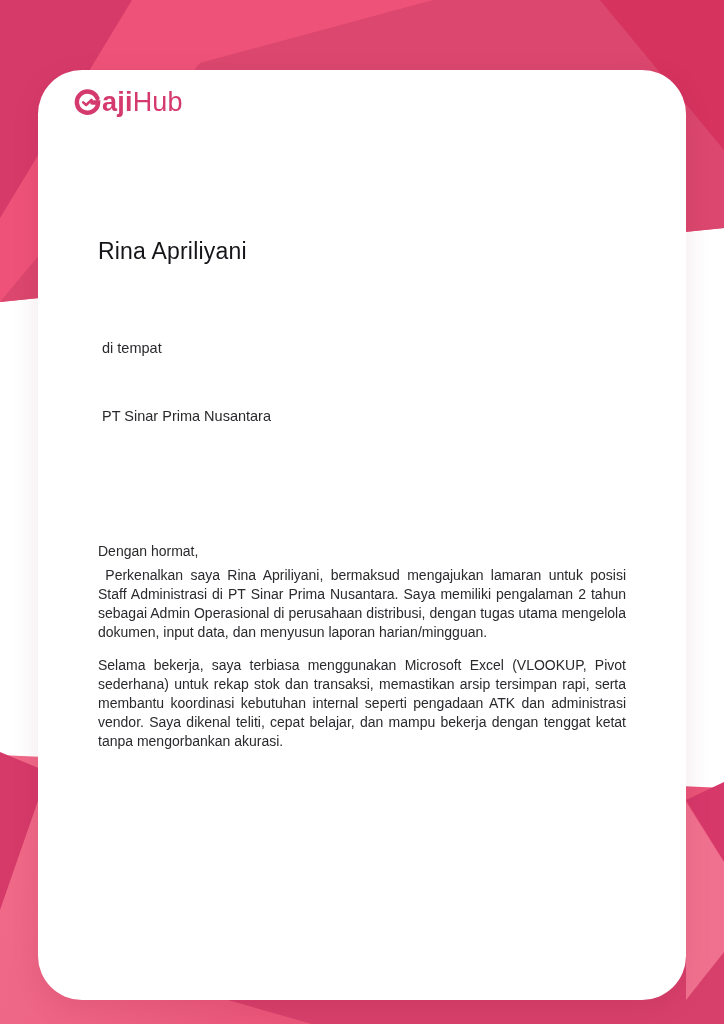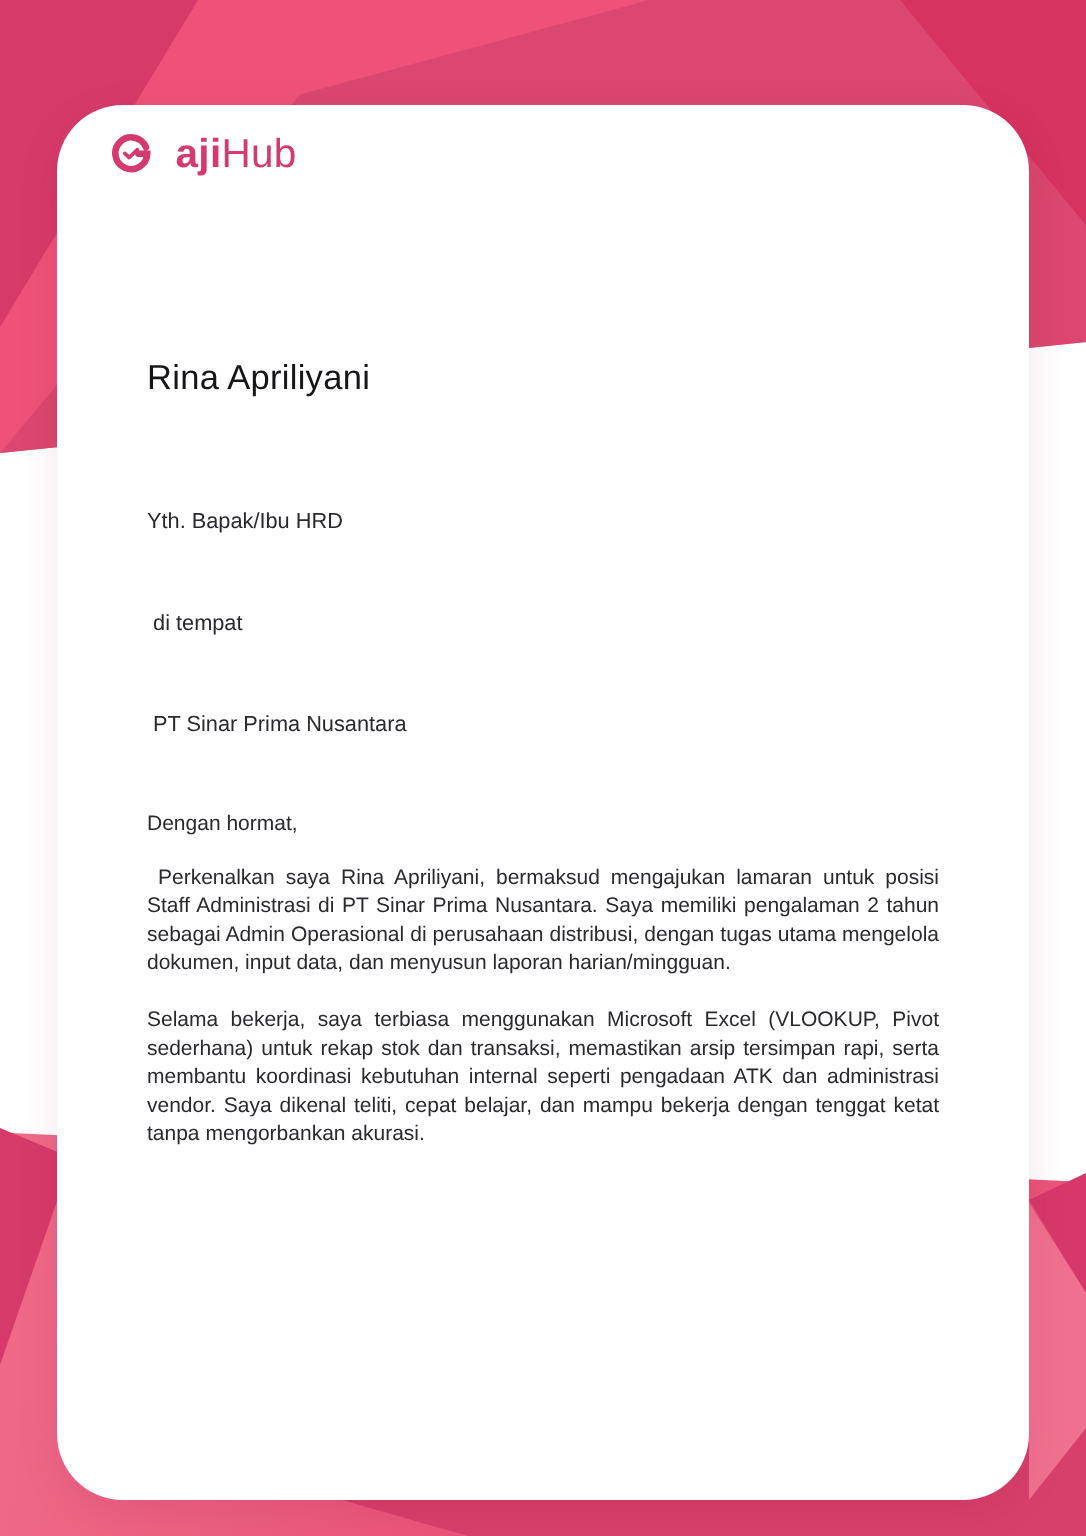--- a/index.html
+++ b/index.html
@@ -24,39 +24,39 @@
   .card{
     position:absolute;left:38px;top:70px;width:648px;height:930px;
     background:#ffffff;border-radius:44px;
     box-shadow:0 8px 28px rgba(120,10,50,0.10);
   }
   .logo{
     position:absolute;left:36px;top:17px;
     display:flex;align-items:center;height:30px;
   }
   .logo-icon{width:27px;height:27px;display:block;}
-  .logo-text{font-size:27px;line-height:27px;letter-spacing:0.2px;margin-left:16px;}
+  .logo-text{font-size:27px;line-height:27px;letter-spacing:0.2px;margin-left:1px;}
   .logo-bold{font-weight:800;}
   .logo-light{font-weight:400;}
 
   .content{
     position:absolute;left:60px;right:60px;top:0;
     color:#2A2A2E;
   }
   .sender-name{
     margin-top:168px;
     font-size:23px;font-weight:400;color:#16161a;letter-spacing:0.2px;
   }
   .sender-meta{
     margin-top:4px;font-size:10.5px;color:#2A2A2E;
   }
   .recipient{margin-top:27px;font-size:14.5px;line-height:22.5px;white-space:pre-wrap;}
-  .salutation{font-size:14px;}
+  .salutation{margin-top:71px;font-size:14px;}
   .para{
-    margin-top:19px;font-size:14px;line-height:19px;
+    margin-top:7px;font-size:14px;line-height:19px;
     text-align:justify;white-space:pre-wrap;
   }
   .para+.para{}
   .closing{margin-top:56px;font-size:14px;line-height:18.8px;white-space:pre-wrap;}
 </style>
 </head>
 <body>
 
 <div class="bg">
   <div class="shape shape-top-base"></div>
@@ -77,21 +77,20 @@
       <path d="M 24.2 9.5 A 11 11 0 1 0 25 14 L 19 14" fill="none" stroke="#D53A6E" stroke-width="4.6" stroke-linecap="round"></path>
       <path d="M 9.5 13.8 L 12.6 16.6 L 18.2 11.2" fill="none" stroke="#D53A6E" stroke-width="2.6" stroke-linecap="round" stroke-linejoin="round"></path>
     </svg>
     <span class="logo-text"><span class="logo-bold">aji</span><span class="logo-light">Hub</span></span>
   </div>
 
   <div class="content">
     <div class="sender-name">Rina Apriliyani</div>
 
     <div class="recipient">
-      <div>Yth. Bapak/Ibu HRD</div>
       <div> di tempat</div>
       <div> PT Sinar Prima Nusantara</div>
     </div>
 
     <div class="salutation">Dengan hormat,</div>
 
     <p class="para"> Perkenalkan saya Rina Apriliyani, bermaksud mengajukan lamaran untuk posisi Staff Administrasi di PT Sinar Prima Nusantara. Saya memiliki pengalaman 2 tahun sebagai Admin Operasional di perusahaan distribusi, dengan tugas utama mengelola dokumen, input data, dan menyusun laporan harian/mingguan.</p>
     <p class="para">Selama bekerja, saya terbiasa menggunakan Microsoft Excel (VLOOKUP, Pivot sederhana) untuk rekap stok dan transaksi, memastikan arsip tersimpan rapi, serta membantu koordinasi kebutuhan internal seperti pengadaan ATK dan administrasi vendor. Saya dikenal teliti, cepat belajar, dan mampu bekerja dengan tenggat ketat tanpa mengorbankan akurasi.</p>
 
     <div class="closing">

